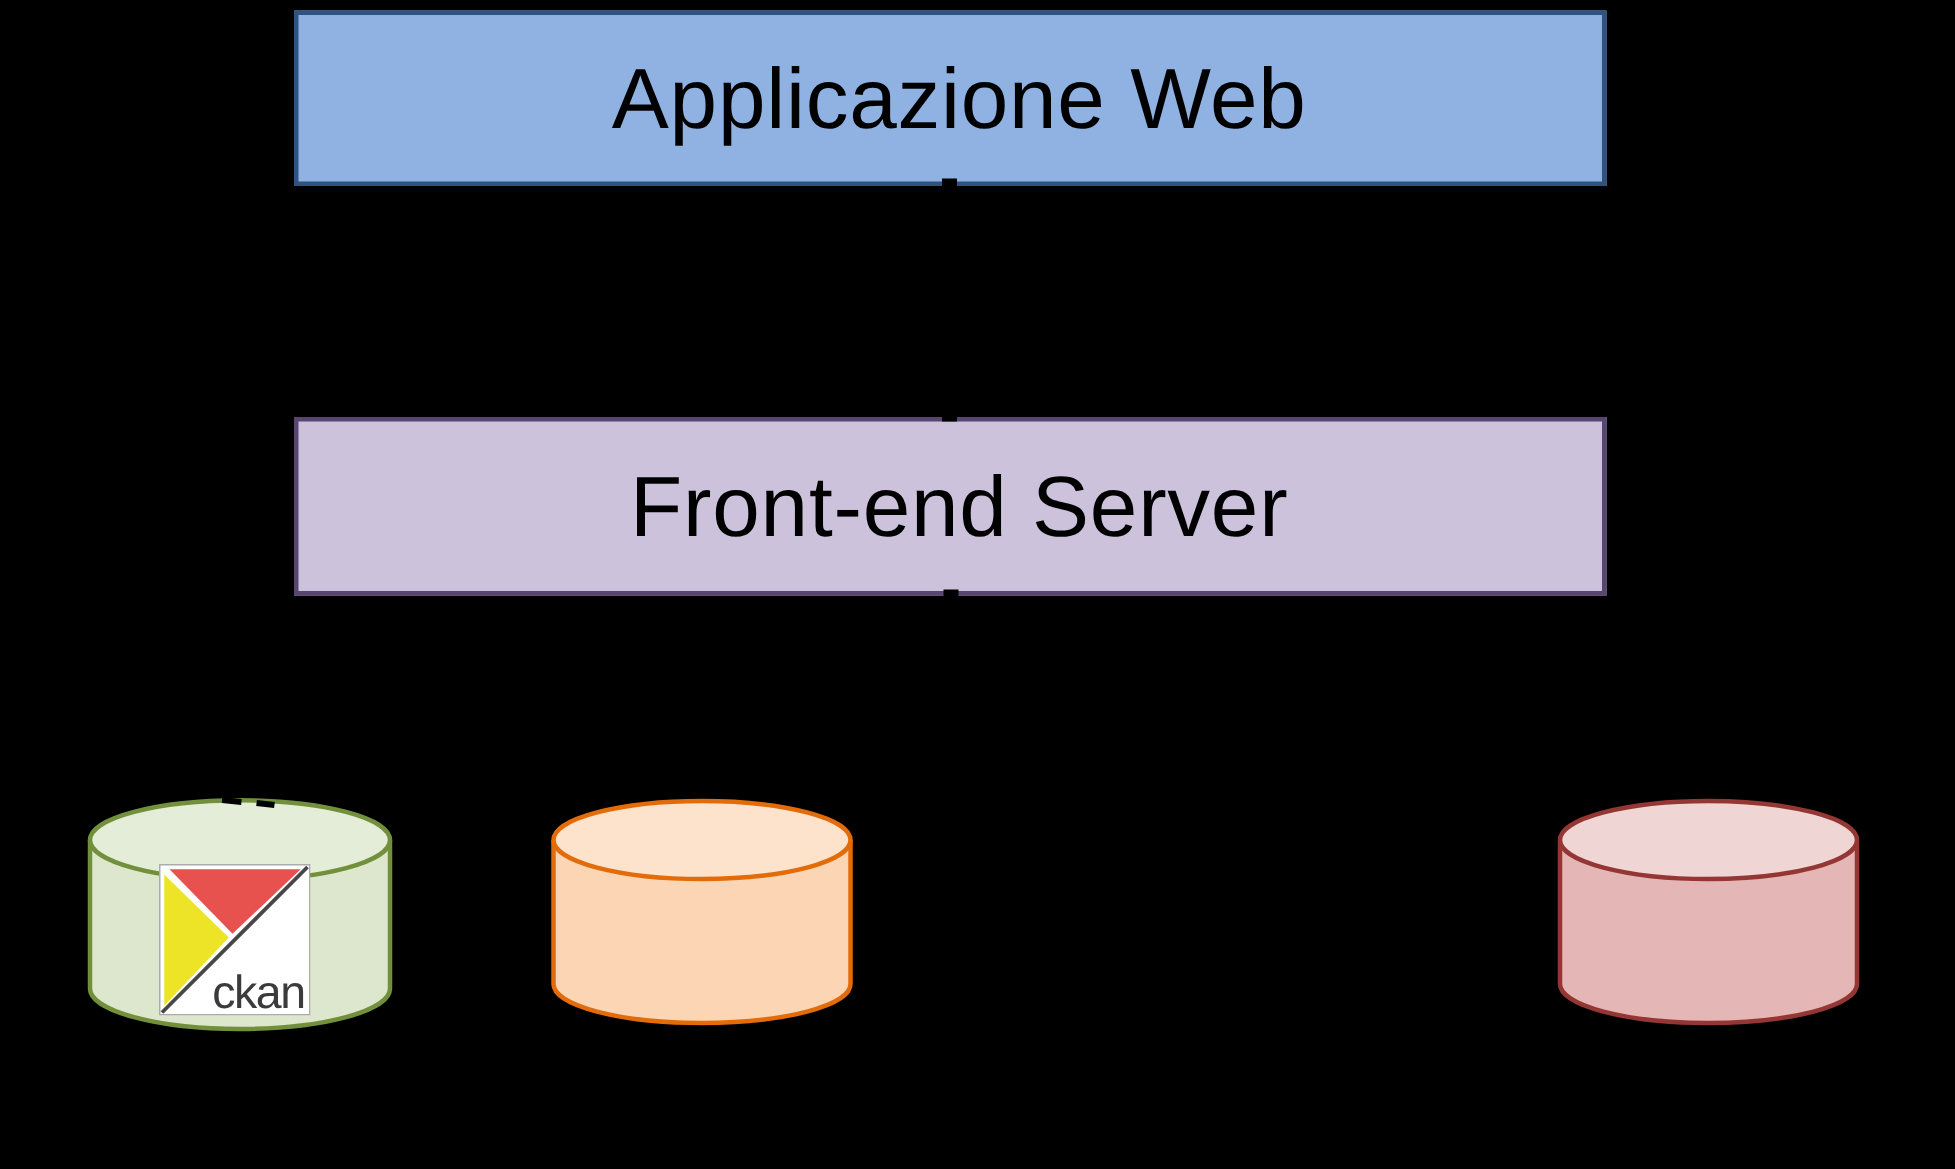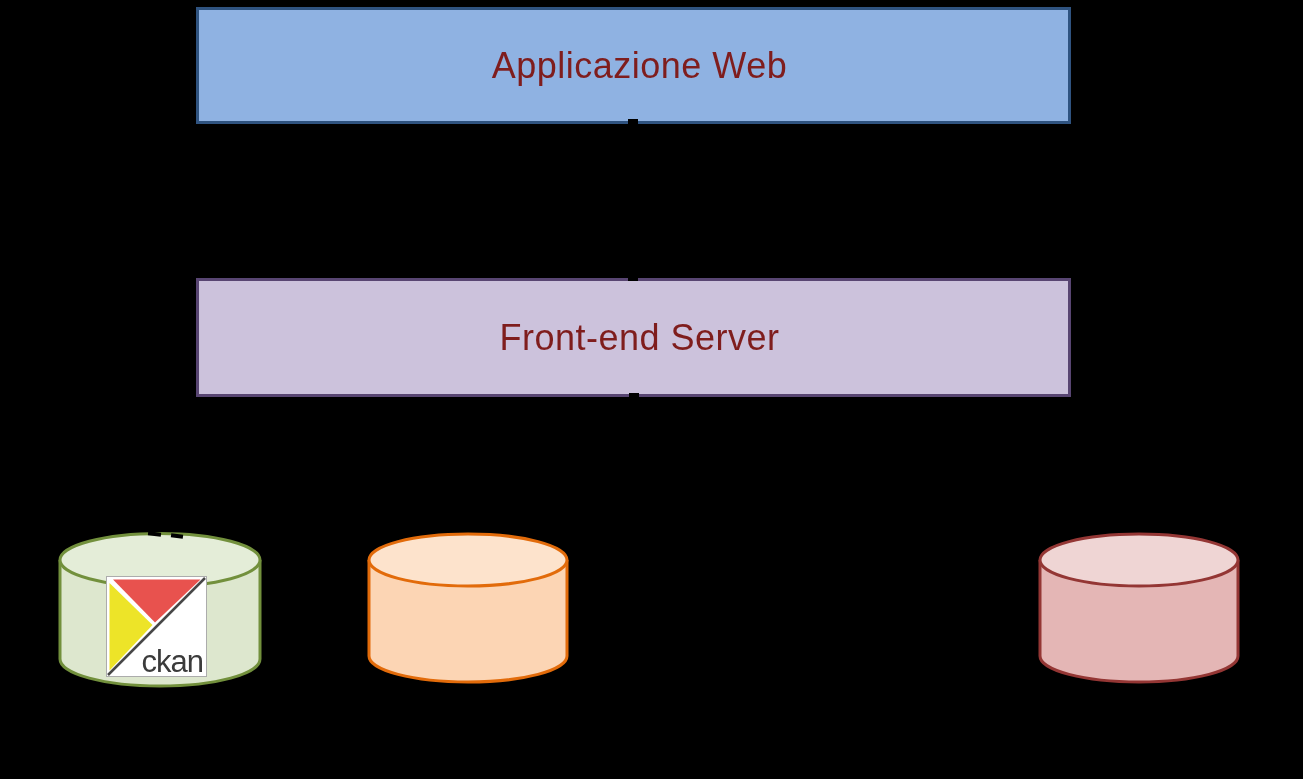--- a/index.html
+++ b/index.html
@@ -13,22 +13,22 @@
   #canvas{position:absolute;inset:0;width:1303px;height:779px;background:#000;}
 
   .node-box{
     position:absolute;
     left:196px;width:875px;
     box-sizing:border-box;
     border:3px solid #000;
     display:flex;align-items:center;justify-content:center;
   }
   .node-box .box-label{
-    font-size:36px;
-    color:#7f1d1d;
+    font-size:57px;
+    color:#000000;
     letter-spacing:0.5px;
     white-space:nowrap;
     margin-left:12px;
   }
   #box-app{top:7px;height:117px;}
   #box-frontend{top:278px;height:119px;text-align:center;}
 
   .cyl{position:absolute;overflow:visible;}
   #cyl-ckan{left:57px;top:530px;}
   #cyl-orange{left:366px;top:530px;}

